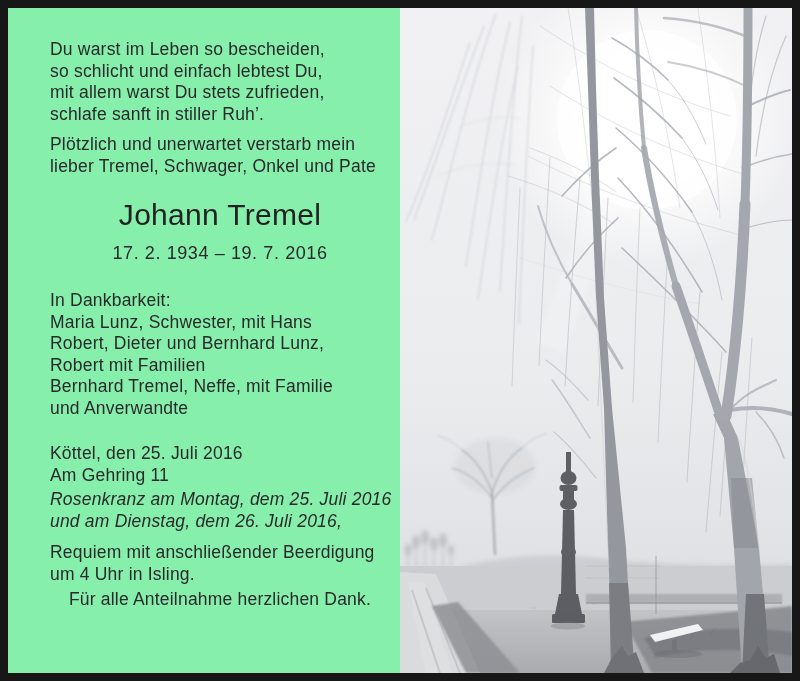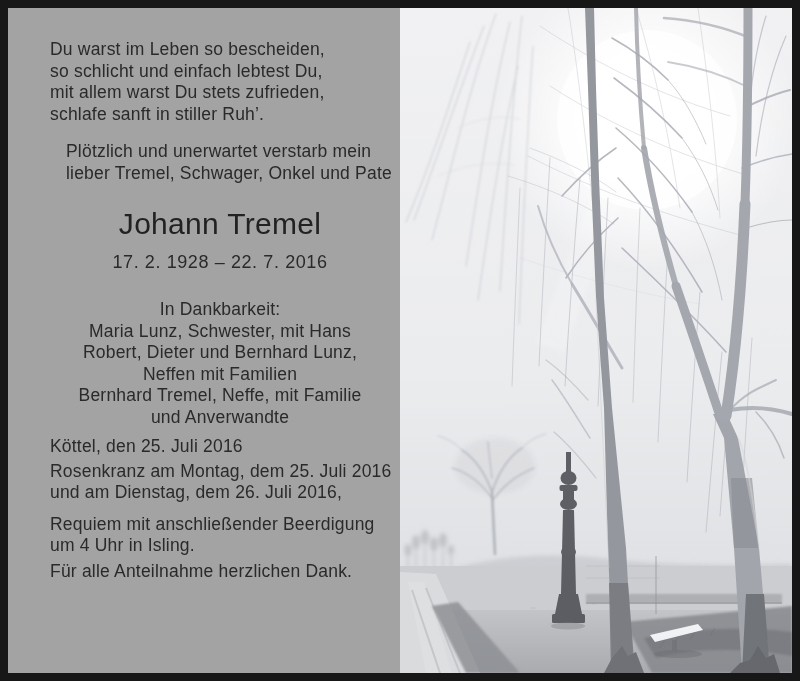--- a/index.html
+++ b/index.html
@@ -1,43 +1,43 @@
 <!DOCTYPE html>
 <html><head>
 <meta charset="utf-8">
 <style>
   html, body { margin: 0; padding: 0; background: #ffffff; }
   .notice {
     width: 800px; height: 681px; box-sizing: border-box;
-    border: 8px solid #171717; background: #a3a3a3;
+    border: 8px solid #171717; background: #86efac;
     display: flex; overflow: hidden;
     font-family: "Liberation Sans", "DejaVu Sans", sans-serif;
     color: #2a2a2a;
   }
   .text-col {
     width: 392px; flex: none; box-sizing: border-box;
     padding: 31px 10px 0 42px;
   }
   .ln { font-size: 17.5px; line-height: 21.5px; letter-spacing: 0.2px; white-space: nowrap; }
   .poem       { margin: 0 0 9px 0; }
-  .intro      { margin: 16px; }
+  .intro      { margin: 0; }
   .name {
     margin: 14px 0 0 0; text-align: center;
     font-size: 30px; line-height: 48px; font-weight: 400;
     letter-spacing: 0.3px; color: #222222; white-space: nowrap;
   }
   .dates {
     margin: 1px 0 0 0; text-align: center;
     font-size: 18px; line-height: 26px; letter-spacing: 0.6px;
   }
-  .mourners   { margin: 24px 0 0 0; text-align: center; }
-  .place      { margin: 8px 0 0 0; }
-  .rosary     { margin: 3px 12px 0 0; }
+  .mourners   { margin: 24px 0 0 0; }
+  .place      { margin: 24px 0 0 0; }
+  .rosary     { margin: 3px 12px 0 0; font-style: italic; }
   .requiem    { margin: 10px 0 0 0; }
-  .thanks     { margin: 4px 0 0 0; }
+  .thanks     { margin: 4px 0 0 0; text-align: center; }
   .photo-col { flex: 1; position: relative; overflow: hidden; background: #eff0f2; }
   .photo-col svg { display: block; width: 100%; height: 100%; }
 </style>
 </head>
 <body>
 
 <div class="notice">
 
   <div class="text-col">
 
@@ -47,33 +47,34 @@
       <div class="ln">mit allem warst Du stets zufrieden,</div>
       <div class="ln">schlafe sanft in stiller Ruh’.</div>
     </div>
 
     <div class="block intro">
       <div class="ln">Plötzlich und unerwartet verstarb mein</div>
       <div class="ln">lieber Tremel, Schwager, Onkel und Pate</div>
     </div>
 
     <div class="name">Johann Tremel</div>
-    <div class="dates">17. 2. 1928 – 22. 7. 2016</div>
+    <div class="dates">17. 2. 1934 – 19. 7. 2016</div>
 
     <div class="block mourners">
       <div class="ln">In Dankbarkeit:</div>
       <div class="ln">Maria Lunz, Schwester, mit Hans</div>
       <div class="ln">Robert, Dieter und Bernhard Lunz,</div>
-      <div class="ln">Neffen mit Familien</div>
+      <div class="ln">Robert mit Familien</div>
       <div class="ln">Bernhard Tremel, Neffe, mit Familie</div>
       <div class="ln">und Anverwandte</div>
     </div>
 
     <div class="block place">
       <div class="ln">Köttel, den 25. Juli 2016</div>
+      <div class="ln">Am Gehring 11</div>
     </div>
 
     <div class="block rosary">
       <div class="ln">Rosenkranz am Montag, dem 25. Juli 2016</div>
       <div class="ln">und am Dienstag, dem 26. Juli 2016,</div>
     </div>
 
     <div class="block requiem">
       <div class="ln">Requiem mit anschließender Beerdigung</div>
       <div class="ln">um 4 Uhr in Isling.</div>

